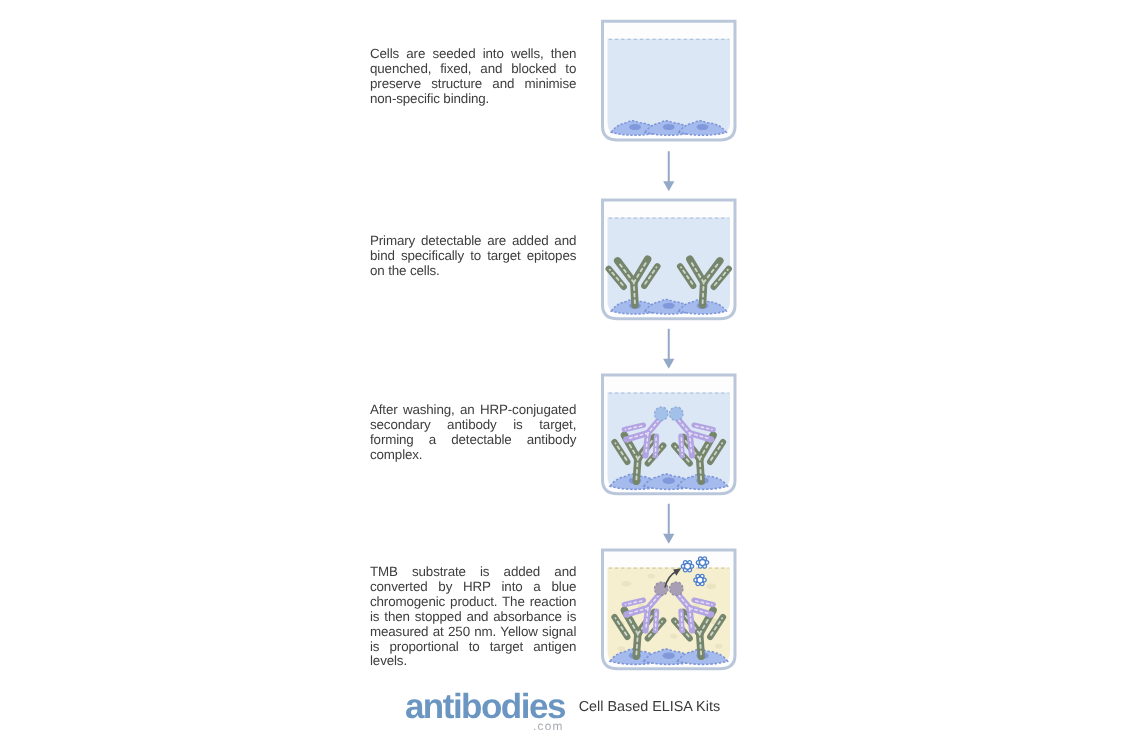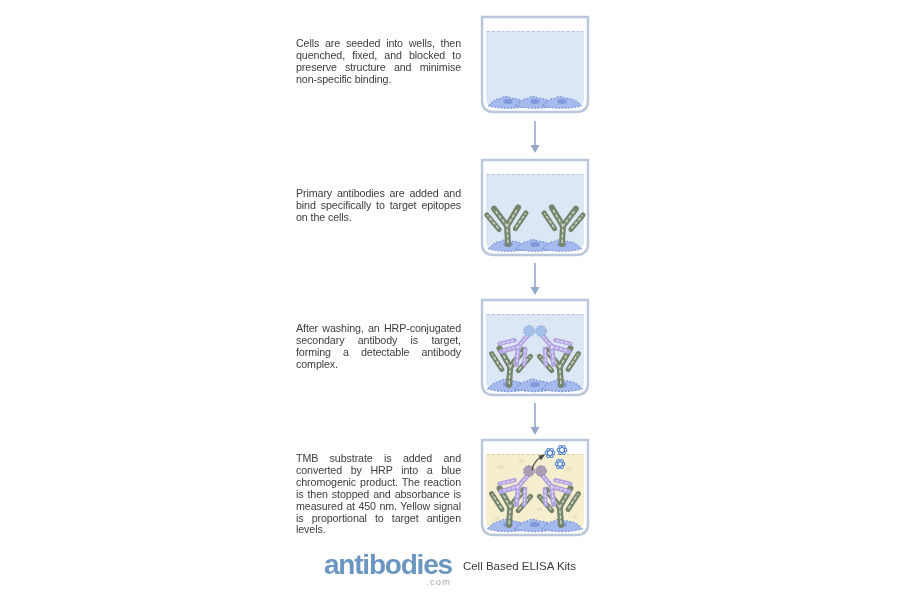--- a/index.html
+++ b/index.html
@@ -75,23 +75,23 @@
         <circle cx="0" cy="0" r="2.6" fill="#ffffff" stroke="#4a7ec9" stroke-width="1.2"></circle>
       </g>
       <g id="complex-left">
         <use href="#ab" transform="translate(30,88) rotate(4) scale(1.5)" style="color:#76866c"></use>
         <use href="#ab" transform="translate(49,38) rotate(-140) scale(1.25)" style="color:#b2a3e2"></use>
       </g>
     </defs>
   </svg>
 
   <p class="step-text" id="step-text-1">Cells are seeded into wells, then quenched, fixed, and blocked to preserve structure and minimise non-specific binding.</p>
-  <p class="step-text" id="step-text-2">Primary antibodies are added and bind specifically to target epitopes on the cells.</p>
+  <p class="step-text" id="step-text-2">Primary detectable are added and bind specifically to target epitopes on the cells.</p>
   <p class="step-text" id="step-text-3">After washing, an HRP-conjugated secondary antibody is target, forming a detectable antibody complex.</p>
-  <p class="step-text" id="step-text-4">TMB substrate is added and converted by HRP into a blue chromogenic product. The reaction is then stopped  and absorbance is measured at 450 nm. Yellow signal is proportional to target antigen levels.</p>
+  <p class="step-text" id="step-text-4">TMB substrate is added and converted by HRP into a blue chromogenic product. The reaction is then stopped  and absorbance is measured at 250 nm. Yellow signal is proportional to target antigen levels.</p>
 
   <svg class="well-svg" id="well-1" viewBox="0 0 112 102">
     <path d="M3,3 L109,3 L109,87 Q109,98 97,98 L15,98 Q3,98 3,87 Z" fill="#fdfdfe" stroke="#bac7db" stroke-width="2.4"></path>
     <path d="M7,17 L105,17 L105,84 Q105,94 94,94 L18,94 Q7,94 7,84 Z" fill="#dce7f5"></path>
     <line x1="8" y1="17.5" x2="104" y2="17.5" stroke="#b0c1dd" stroke-width="1" stroke-dasharray="2.5,2.5"></line>
     <g>
       <use href="#cell" transform="translate(29,89) scale(0.95)"></use>
       <use href="#cell" transform="translate(56,89) scale(0.95)"></use>
       <use href="#cell" transform="translate(83,89) scale(0.95)"></use>
     </g>

